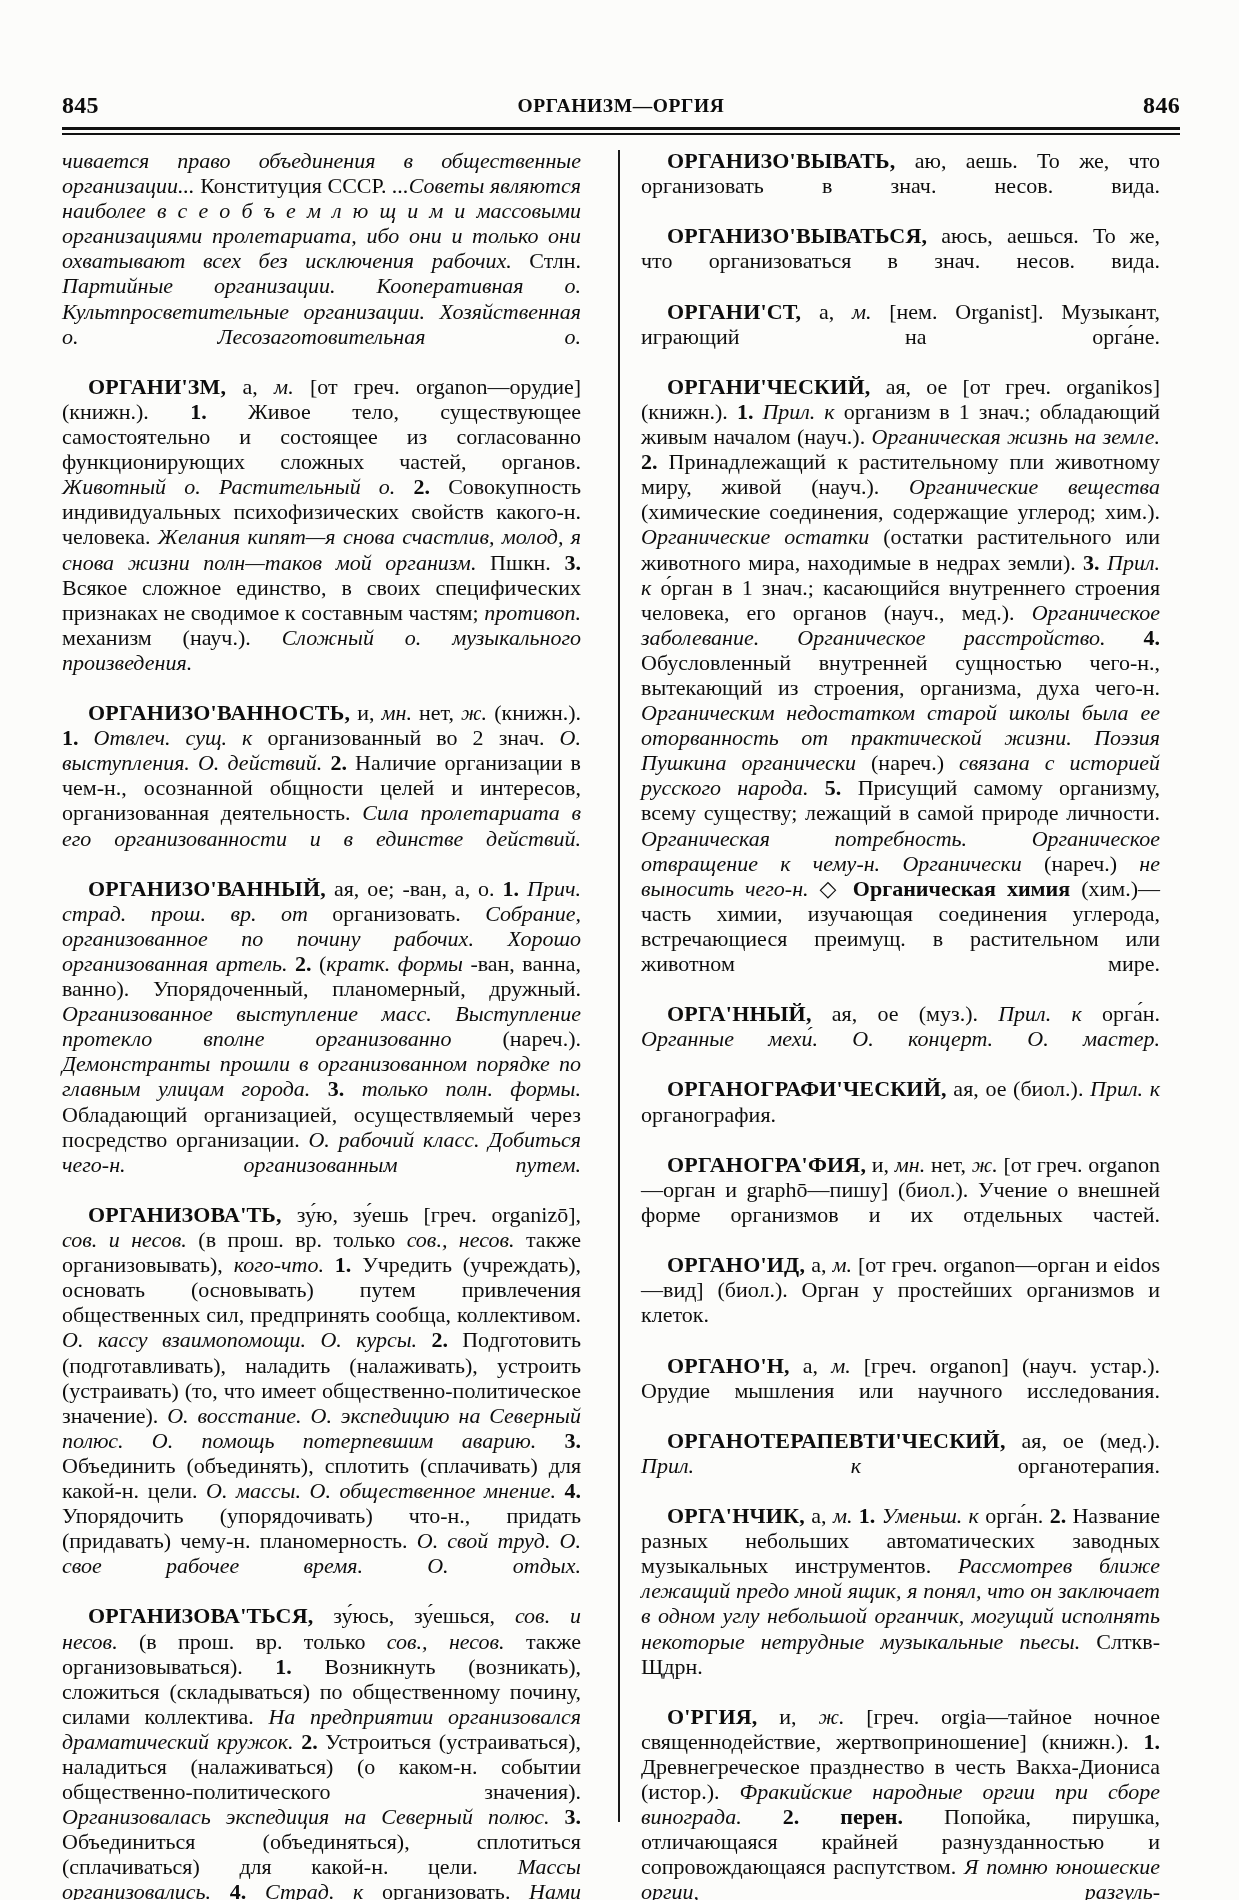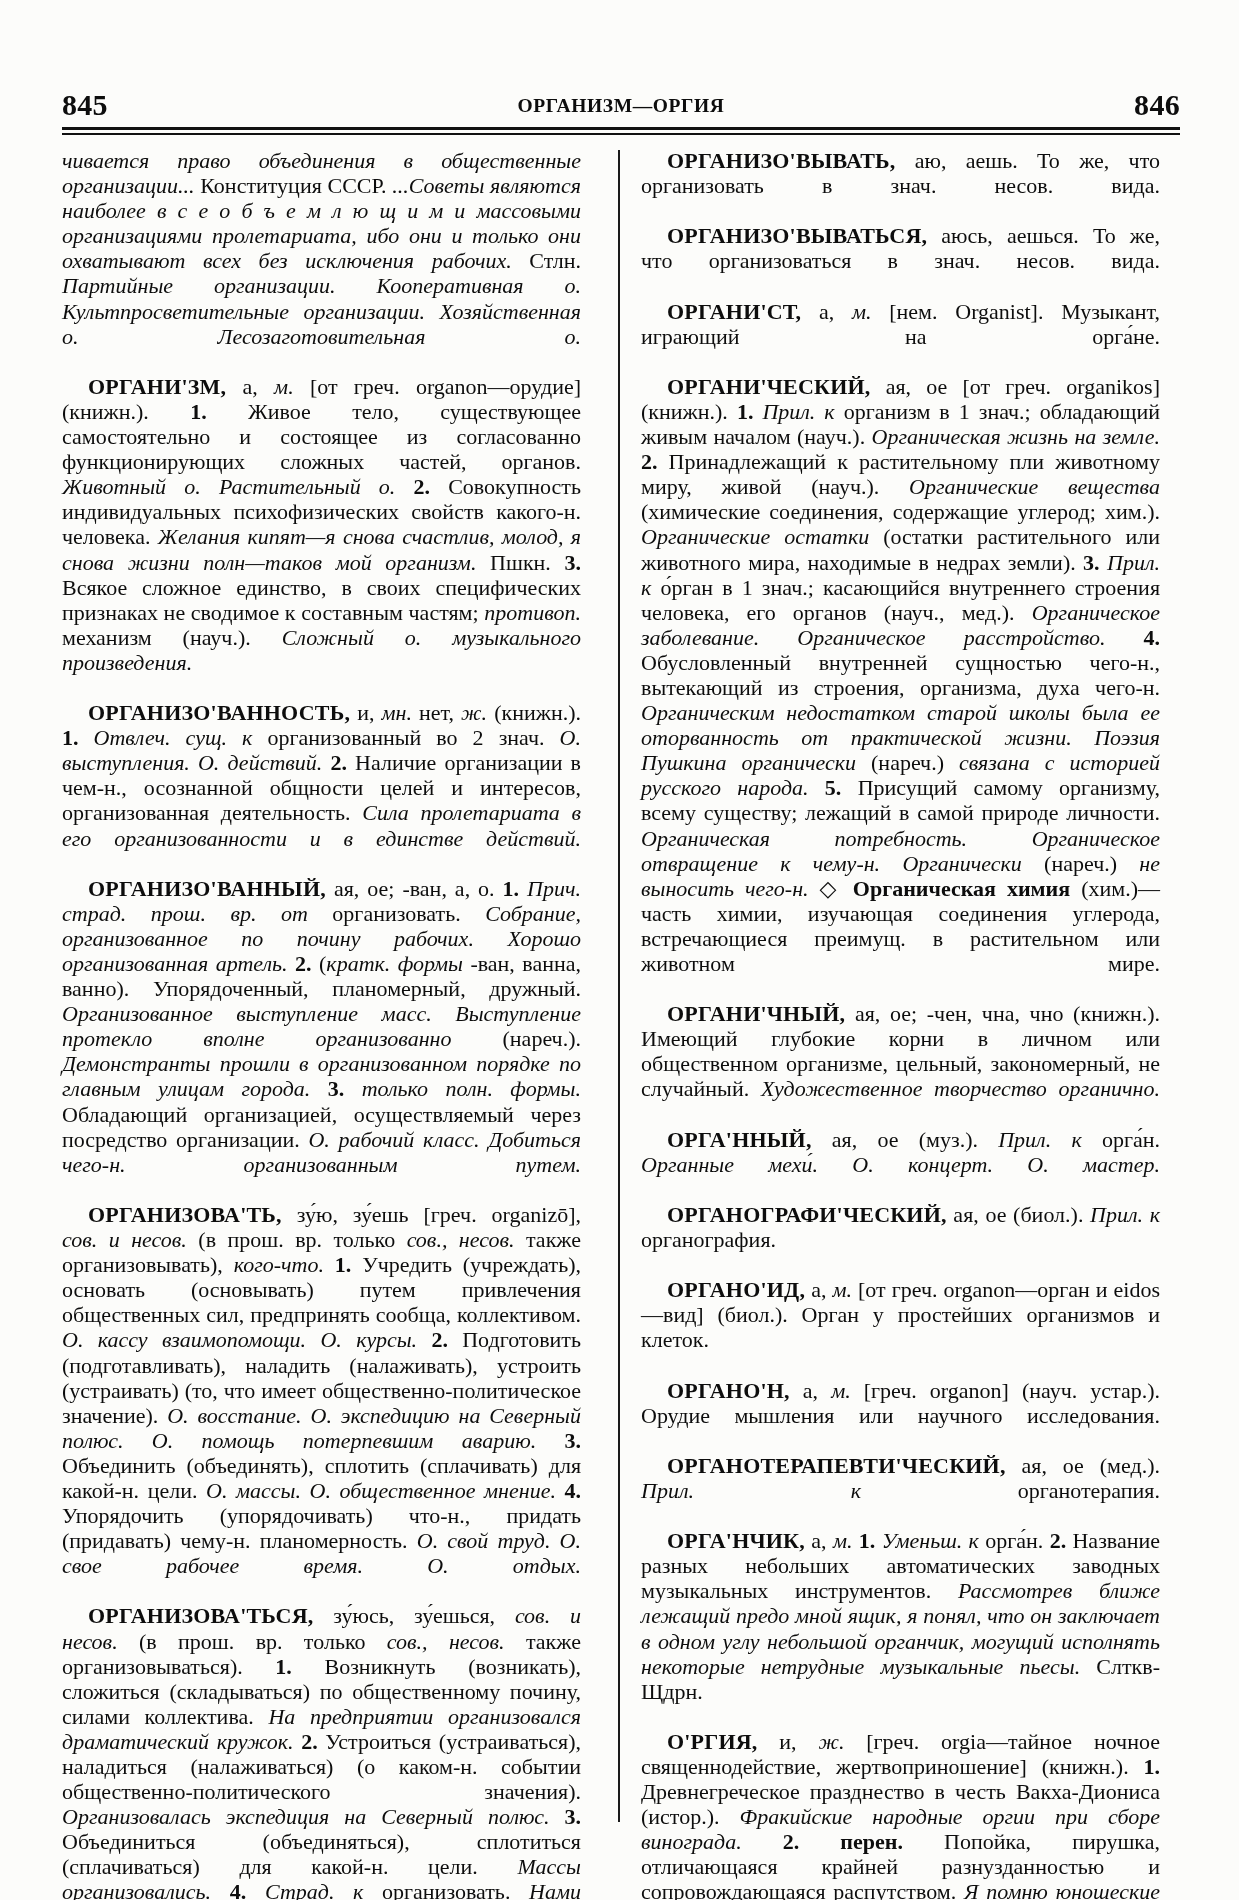--- a/index.html
+++ b/index.html
@@ -17,21 +17,21 @@
     left:0;top:0;width:1239px;height:1900px;
     background:#fcfcfa;
   }
   
   .header{
     position:absolute;
     left:62px;top:88px;width:1118px;height:34px;
   }
   .folio{
     position:absolute;top:0;
-    font-weight:bold;font-size:30px;
+    font-weight:bold;font-size:24px;
     letter-spacing:.3px;
     line-height:34px;
   }
   .folio-left{left:0;}
   .folio-right{right:0;}
   .runhead{
     position:absolute;left:0;right:0;top:2px;
     text-align:center;
     font-weight:bold;font-size:19.5px;
     letter-spacing:.6px;
@@ -109,23 +109,23 @@
       <p class="entry"><span class="hw">ОРГАНИЗОВА'ТЬСЯ,</span> зу́юсь, зу́ешься, <span class="it">сов. и несов.</span> (в прош. вр. только <span class="it">сов., несов.</span> также организовываться). <span class="sense">1.</span> Возникнуть (возникать), сложиться (складываться) по общественному почину, силами коллектива. <span class="it">На предприятии организовался драматический кружок.</span> <span class="sense">2.</span> Устроиться (устраиваться), наладиться (налаживаться) (о каком-н. событии общественно-политического значения). <span class="it">Организовалась экспедиция на Северный полюс.</span> <span class="sense">3.</span> Объединиться (объединяться), сплотиться (сплачиваться) для какой-н. цели. <span class="it">Массы организовались.</span> <span class="sense">4.</span> <span class="it">Страд. к</span> организовать. <span class="it">Нами организуется хоровой кружок.</span></p>
     </div>
 
     <div class="divider"></div>
 
     <div class="col col-right">
       <p class="entry"><span class="hw">ОРГАНИЗО'ВЫВАТЬ,</span> аю, аешь. То же, что организовать в знач. несов. вида.</p>
       <p class="entry"><span class="hw">ОРГАНИЗО'ВЫВАТЬСЯ,</span> аюсь, аешься. То же, что организоваться в знач. несов. вида.</p>
       <p class="entry"><span class="hw">ОРГАНИ'СТ,</span> а, <span class="it">м.</span> [нем. Organist]. Музыкант, играющий на орга́не.</p>
       <p class="entry"><span class="hw">ОРГАНИ'ЧЕСКИЙ,</span> ая, ое [от греч. organikos] (книжн.). <span class="sense">1.</span> <span class="it">Прил. к</span> организм в 1 знач.; обладающий живым началом (науч.). <span class="it">Органическая жизнь на земле.</span> <span class="sense">2.</span> Принадлежащий к растительному пли животному миру, живой (науч.). <span class="it">Органические вещества</span> (химические соединения, содержащие углерод; хим.). <span class="it">Органические остатки</span> (остатки растительного или животного мира, находимые в недрах земли). <span class="sense">3.</span> <span class="it">Прил. к</span> о́рган в 1 знач.; касающийся внутреннего строения человека, его органов (науч., мед.). <span class="it">Органическое заболевание. Органическое расстройство.</span> <span class="sense">4.</span> Обусловленный внутренней сущностью чего-н., вытекающий из строения, организма, духа чего-н. <span class="it">Органическим недостатком старой школы была ее оторванность от практической жизни. Поэзия Пушкина органически</span> (нареч.) <span class="it">связана с историей русского народа.</span> <span class="sense">5.</span> Присущий самому организму, всему существу; лежащий в самой природе личности. <span class="it">Органическая потребность. Органическое отвращение к чему-н. Органически</span> (нареч.) <span class="it">не выносить чего-н.</span> <span class="dia">◇ Органическая химия</span> (хим.)—часть химии, изучающая соединения углерода, встречающиеся преимущ. в растительном или животном мире.</p>
-      <p class="entry"><span class="hw">ОРГАНИ'ЧНЫЙ,</span> ая, ое; -чен, чна, чно (книжн.). Имеющий глубокие корни в личном или общественном организме, цельный, закономерный, не случайный. <span class="it">Художественное творчество органично.</span></p>
       <p class="entry"><span class="hw">ОРГА'ННЫЙ,</span> ая, ое (муз.). <span class="it">Прил. к</span> орга́н. <span class="it">Органные мехи́. О. концерт. О. мастер.</span></p>
       <p class="entry"><span class="hw">ОРГАНОГРАФИ'ЧЕСКИЙ,</span> ая, ое (биол.). <span class="it">Прил. к</span> органография.</p>
+      <p class="entry"><span class="hw">ОРГАНОГРА'ФИЯ,</span> и, <span class="it">мн.</span> нет, <span class="it">ж.</span> [от греч. organon—орган и graphō—пишу] (биол.). Учение о внешней форме организмов и их отдельных частей.</p>
       <p class="entry"><span class="hw">ОРГАНО'ИД,</span> а, <span class="it">м.</span> [от греч. organon—орган и eidos—вид] (биол.). Орган у простейших организмов и клеток.</p>
       <p class="entry"><span class="hw">ОРГАНО'Н,</span> а, <span class="it">м.</span> [греч. organon] (науч. устар.). Орудие мышления или научного исследования.</p>
       <p class="entry"><span class="hw">ОРГАНОТЕРАПЕВТИ'ЧЕСКИЙ,</span> ая, ое (мед.). <span class="it">Прил. к</span> органотерапия.</p>
       <p class="entry"><span class="hw">ОРГА'НЧИК,</span> а, <span class="it">м.</span> <span class="sense">1.</span> <span class="it">Уменьш. к</span> орга́н. <span class="sense">2.</span> Название разных небольших автоматических заводных музыкальных инструментов. <span class="it">Рассмотрев ближе лежащий предо мной ящик, я понял, что он заключает в одном углу небольшой органчик, могущий исполнять некоторые нетрудные музыкальные пьесы.</span> Слткв-Щдрн.</p>
       <p class="entry"><span class="hw">О'РГИЯ,</span> и, <span class="it">ж.</span> [греч. orgia—тайное ночное священнодействие, жертвоприношение] (книжн.). <span class="sense">1.</span> Древнегреческое празднество в честь Вакха-Диониса (истор.). <span class="it">Фракийские народные оргии при сборе винограда.</span> <span class="sense">2. перен.</span> Попойка, пирушка, отличающаяся крайней разнузданностью и сопровождающаяся распутством. <span class="it">Я помню юношеские оргии, разгуль-</span></p>
     </div>
 
   </div>
 </div>
 

